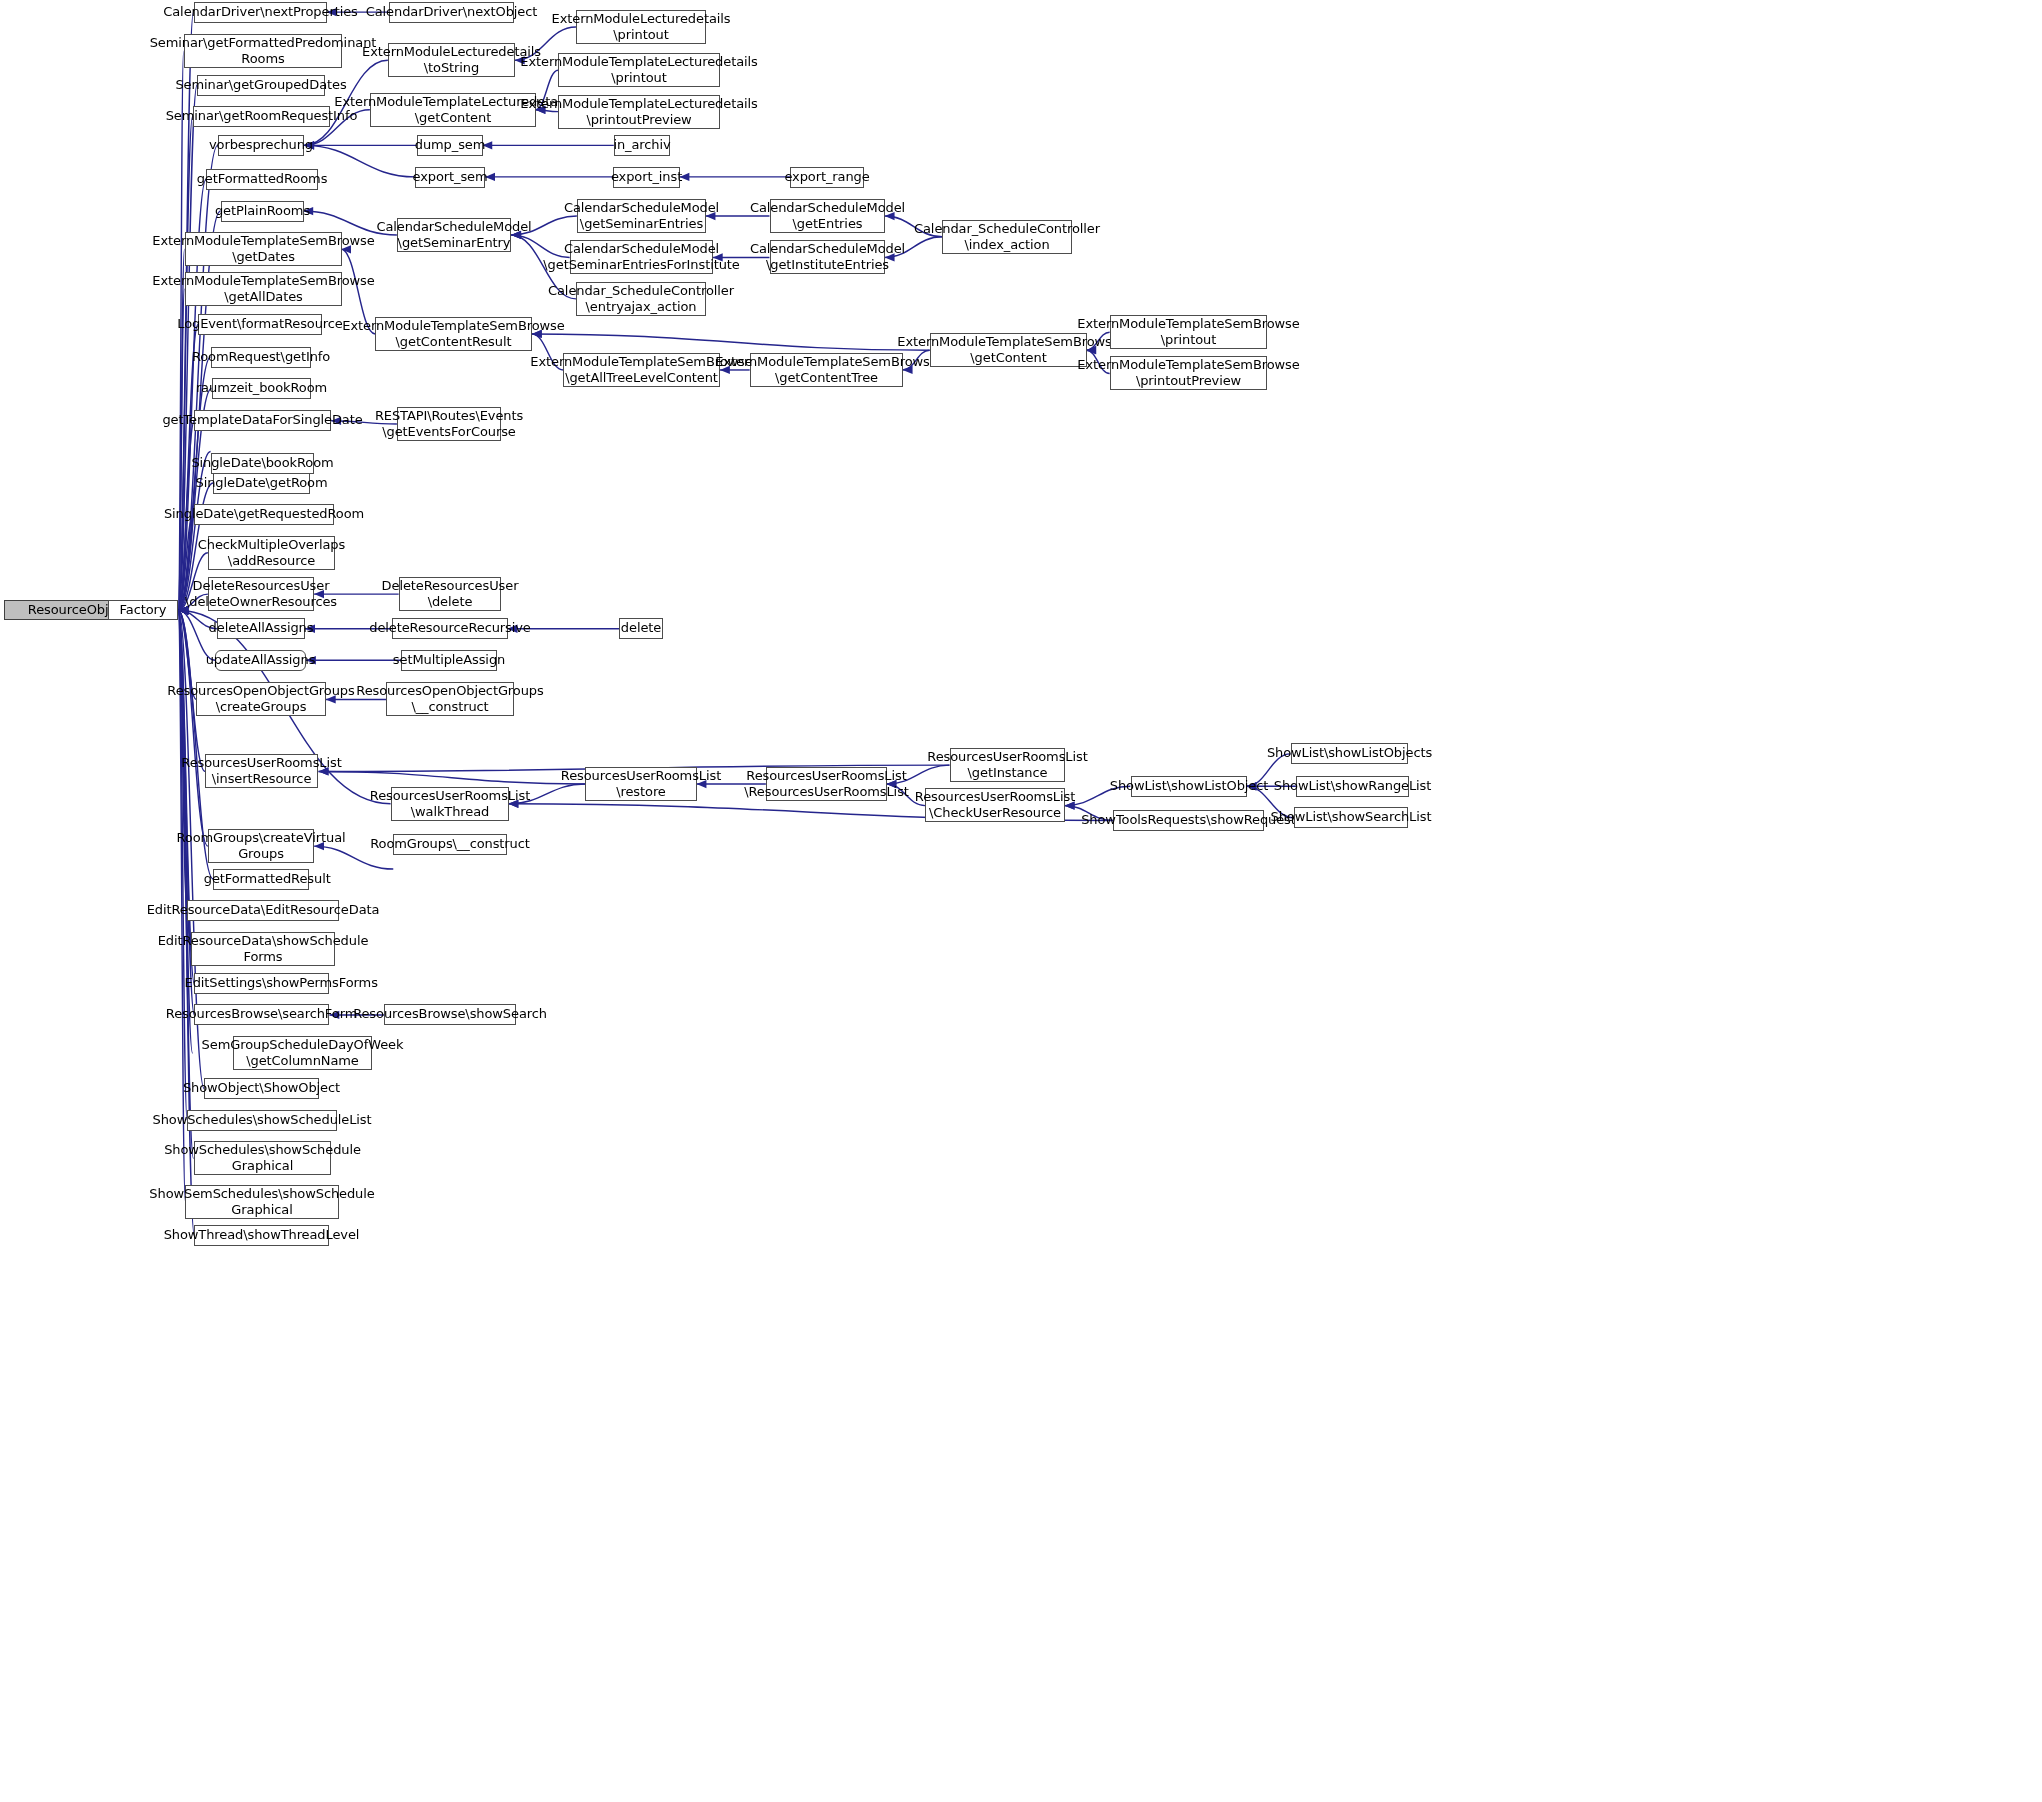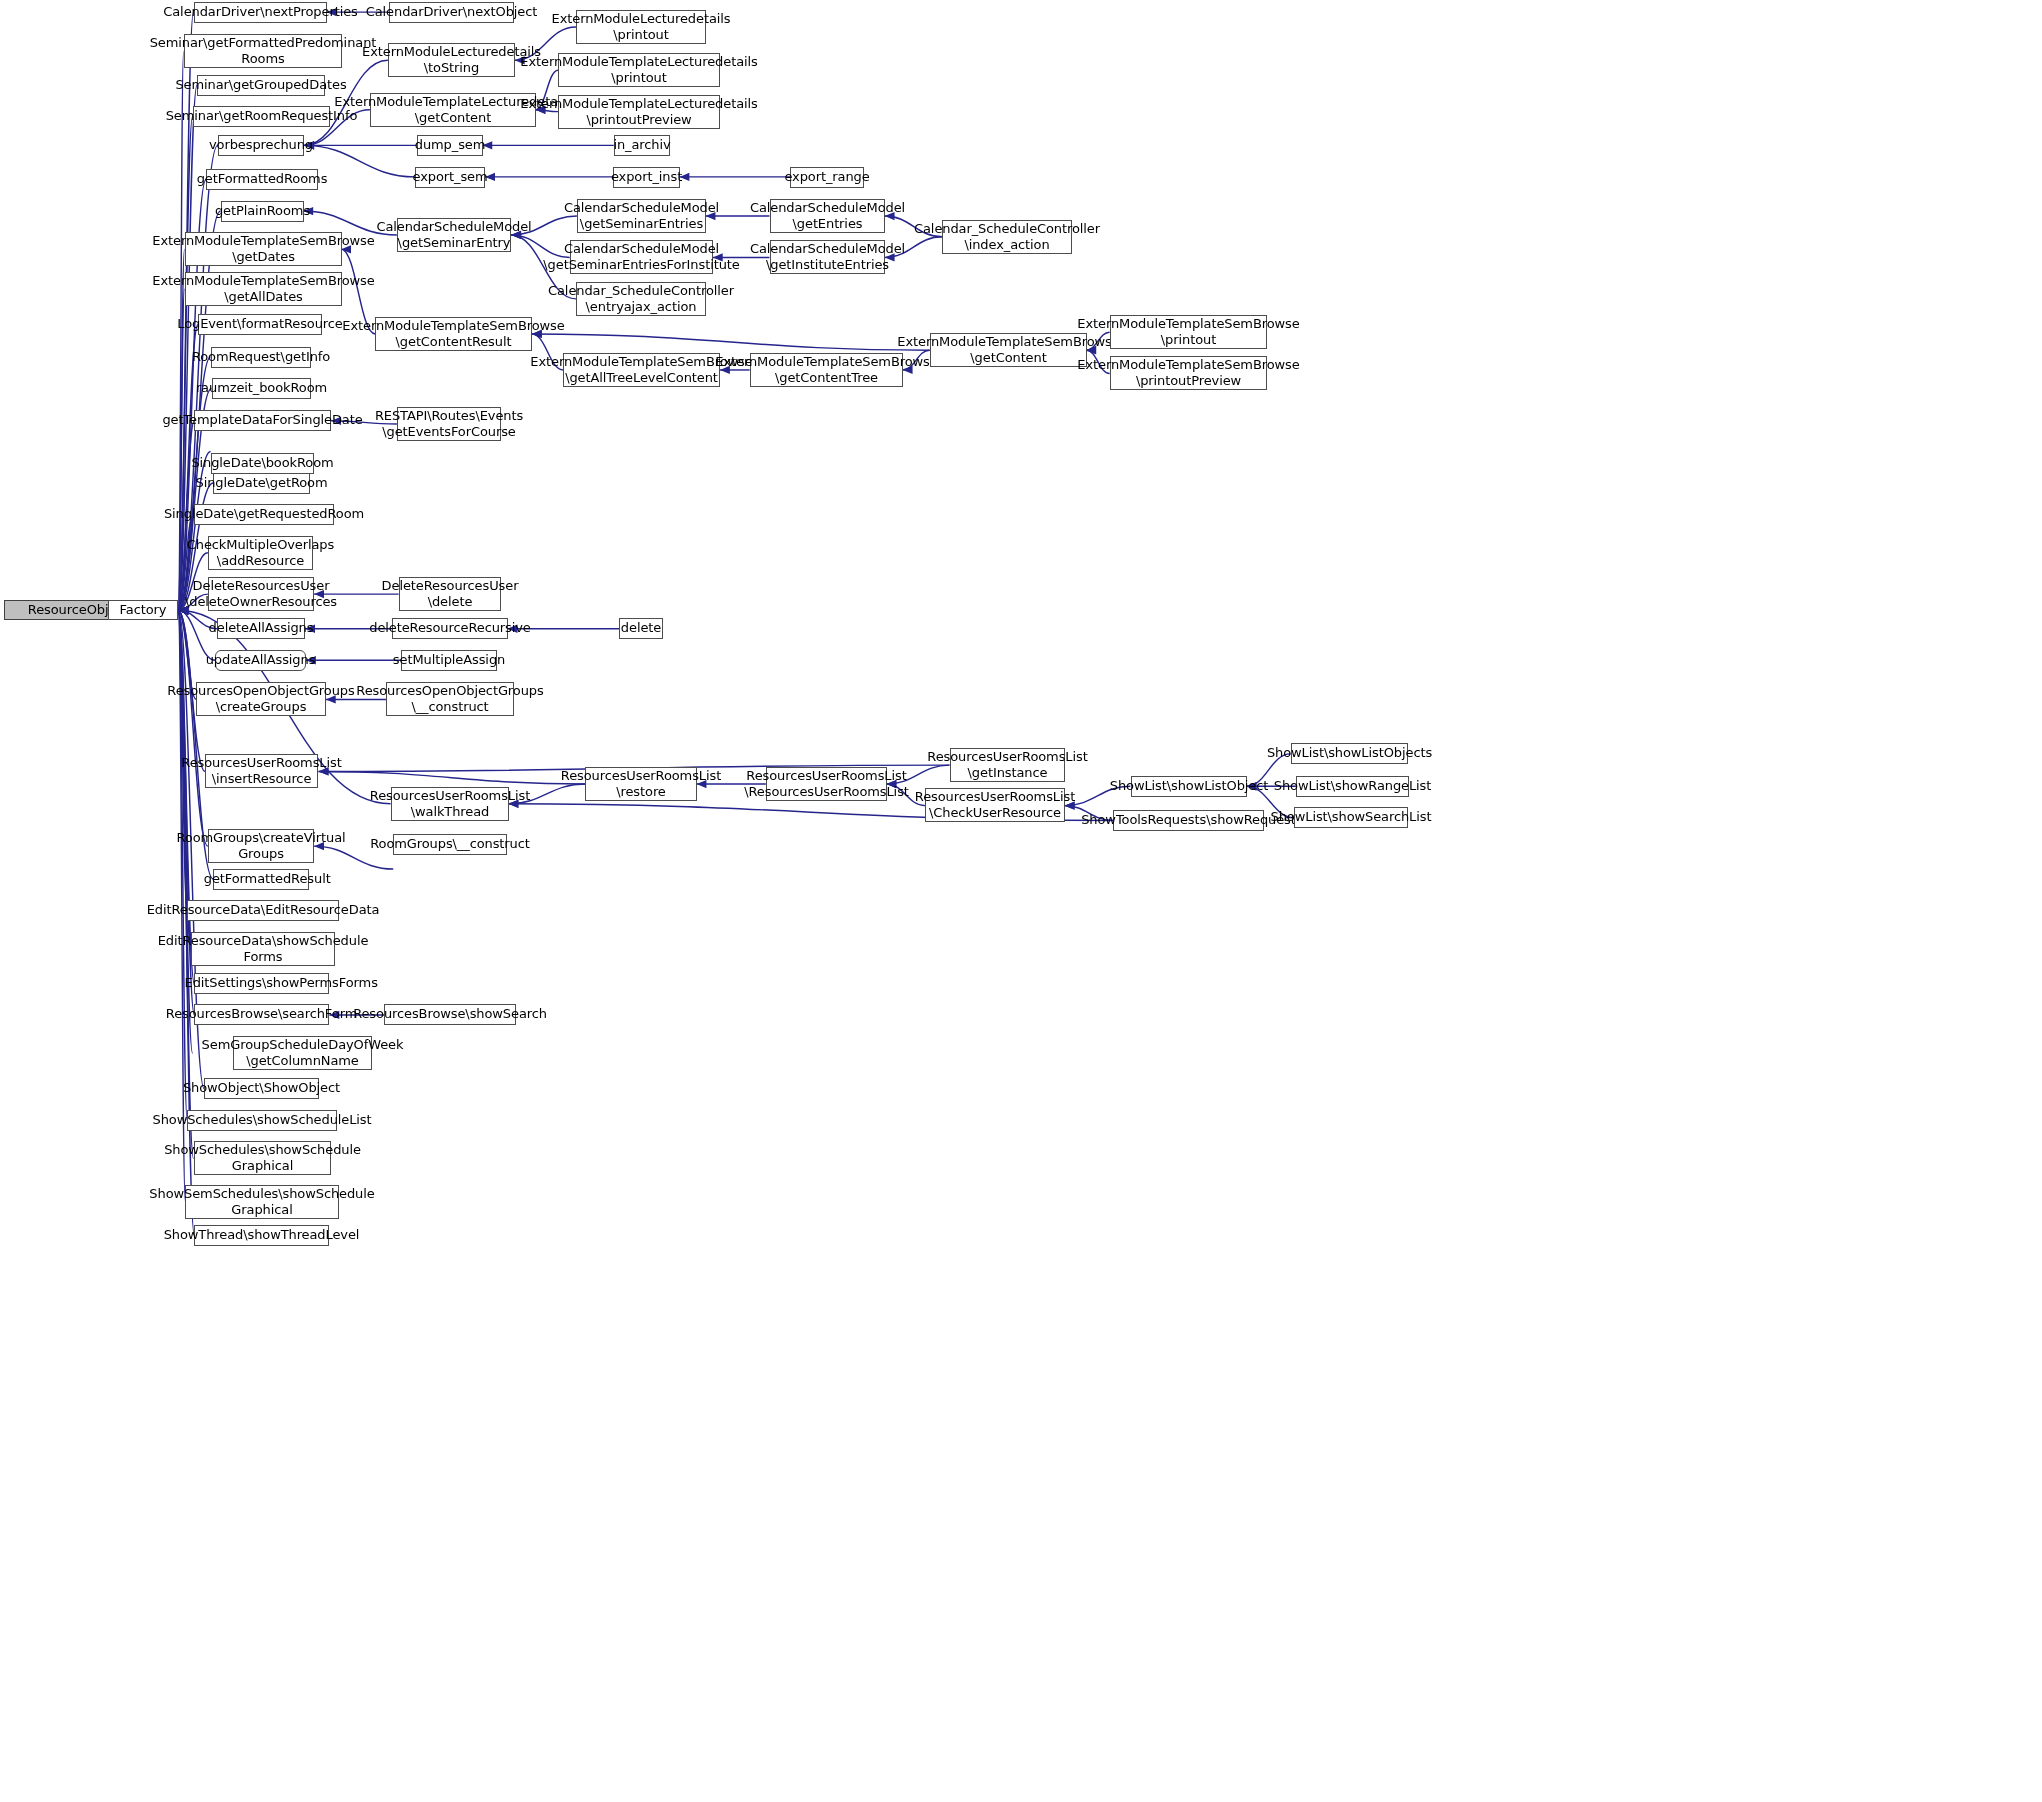--- a/index.html
+++ b/index.html
@@ -203,21 +203,21 @@
 \getDates</div>
       <div class="node" style="left: 185px; top: 272px; width: 157px; height: 34px;">ExternModuleTemplateSemBrowse
 \getAllDates</div>
       <div class="node" style="left: 198px; top: 314px; width: 124px; height: 21px;">LogEvent\formatResource</div>
       <div class="node" style="left: 211px; top: 347px; width: 100px; height: 21px;">RoomRequest\getInfo</div>
       <div class="node" style="left: 212px; top: 378px; width: 99px; height: 21px;">raumzeit_bookRoom</div>
       <div class="node" style="left: 194px; top: 410px; width: 137px; height: 21px;">getTemplateDataForSingleDate</div>
       <div class="node" style="left: 211px; top: 441px; width: 103px; height: 21px; margin-top: 12px;">SingleDate\bookRoom</div>
       <div class="node" style="left: 213px; top: 473px; width: 97px; height: 21px;">SingleDate\getRoom</div>
       <div class="node" style="left: 194px; top: 504px; width: 140px; height: 21px;">SingleDate\getRequestedRoom</div>
-      <div class="node" style="left: 208px; top: 536px; width: 105px; height: 34px;">CheckMultipleOverlaps
+      <div class="node" style="left: 208px; top: 536px; width: 127px; height: 34px;">CheckMultipleOverlaps
 \addResource</div>
       <div class="node" style="left: 208px; top: 577px; width: 106px; height: 34px;">DeleteResourcesUser
 \deleteOwnerResources</div>
       <div class="node" style="left: 217px; top: 618px; width: 88px; height: 21px;">deleteAllAssigns</div>
       <div class="node" style="left: 215px; top: 650px; width: 91px; height: 21px; border-radius: 6px;">updateAllAssigns</div>
       <div class="node" style="left: 196px; top: 682px; width: 130px; height: 34px;">ResourcesOpenObjectGroups
 \createGroups</div>
       <div class="node" style="left: 205px; top: 754px; width: 113px; height: 34px;">ResourcesUserRoomsList
 \insertResource</div>
       <div class="node" style="left: 391px; top: 787px; width: 118px; height: 34px;">ResourcesUserRoomsList

